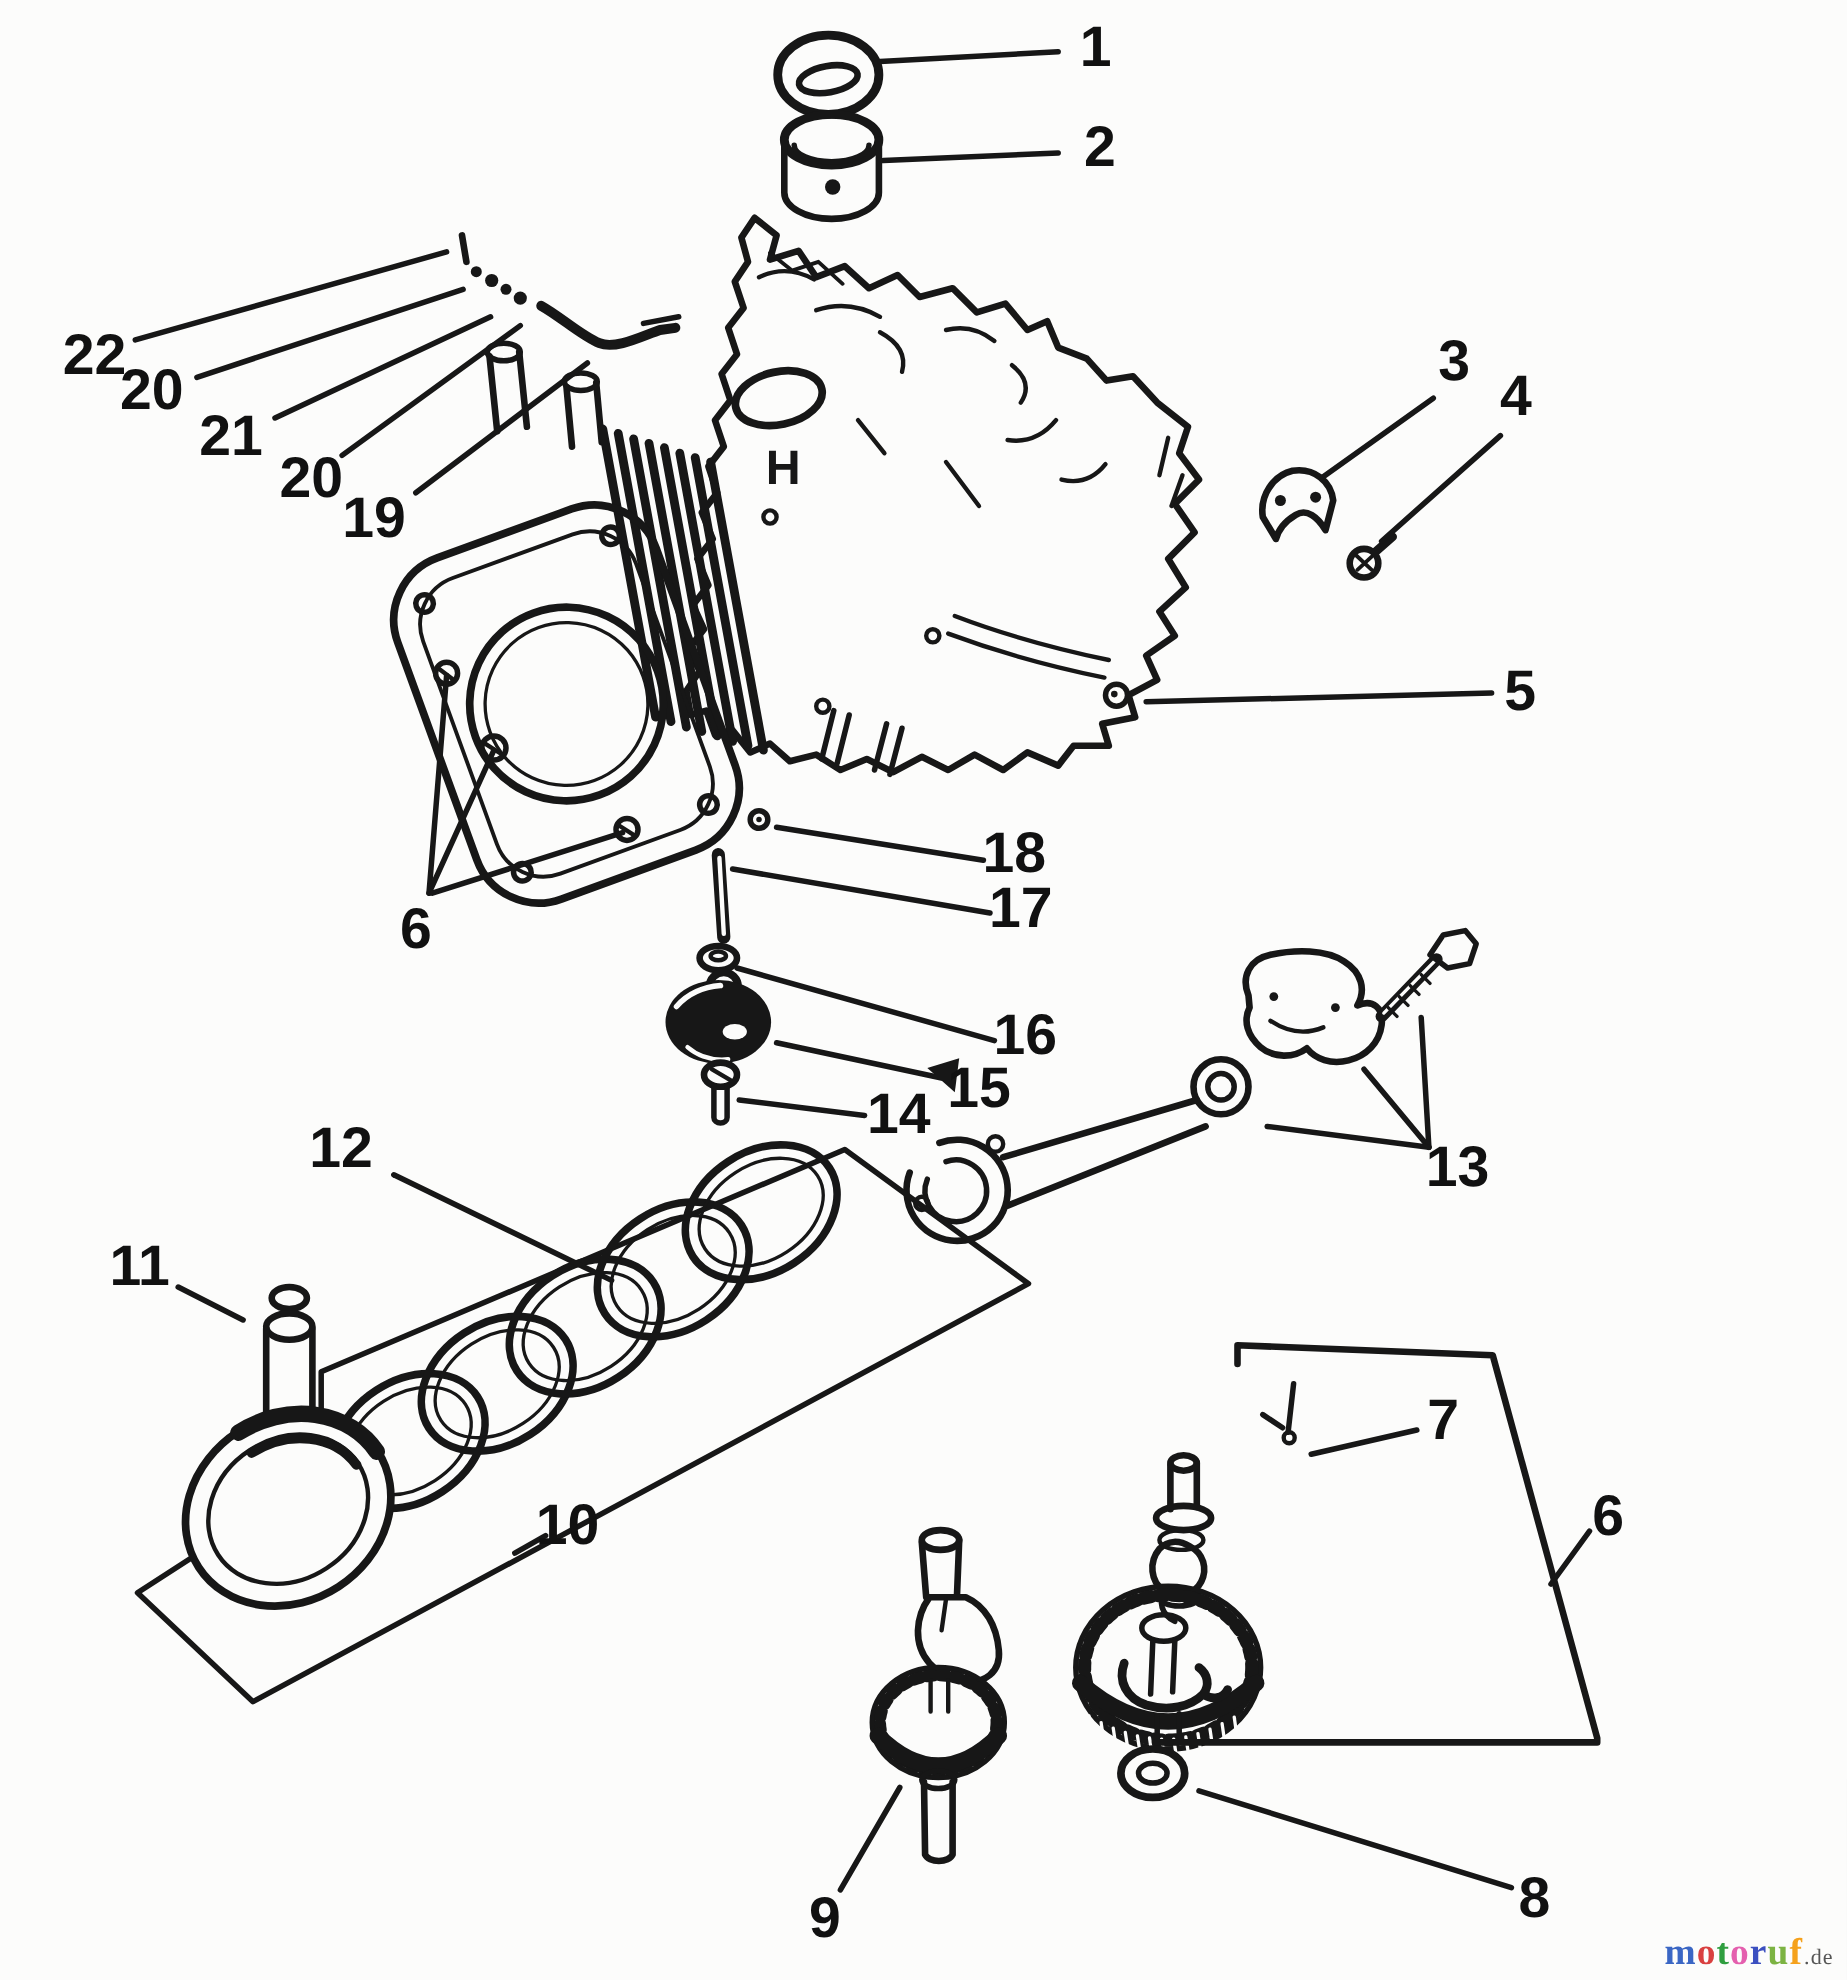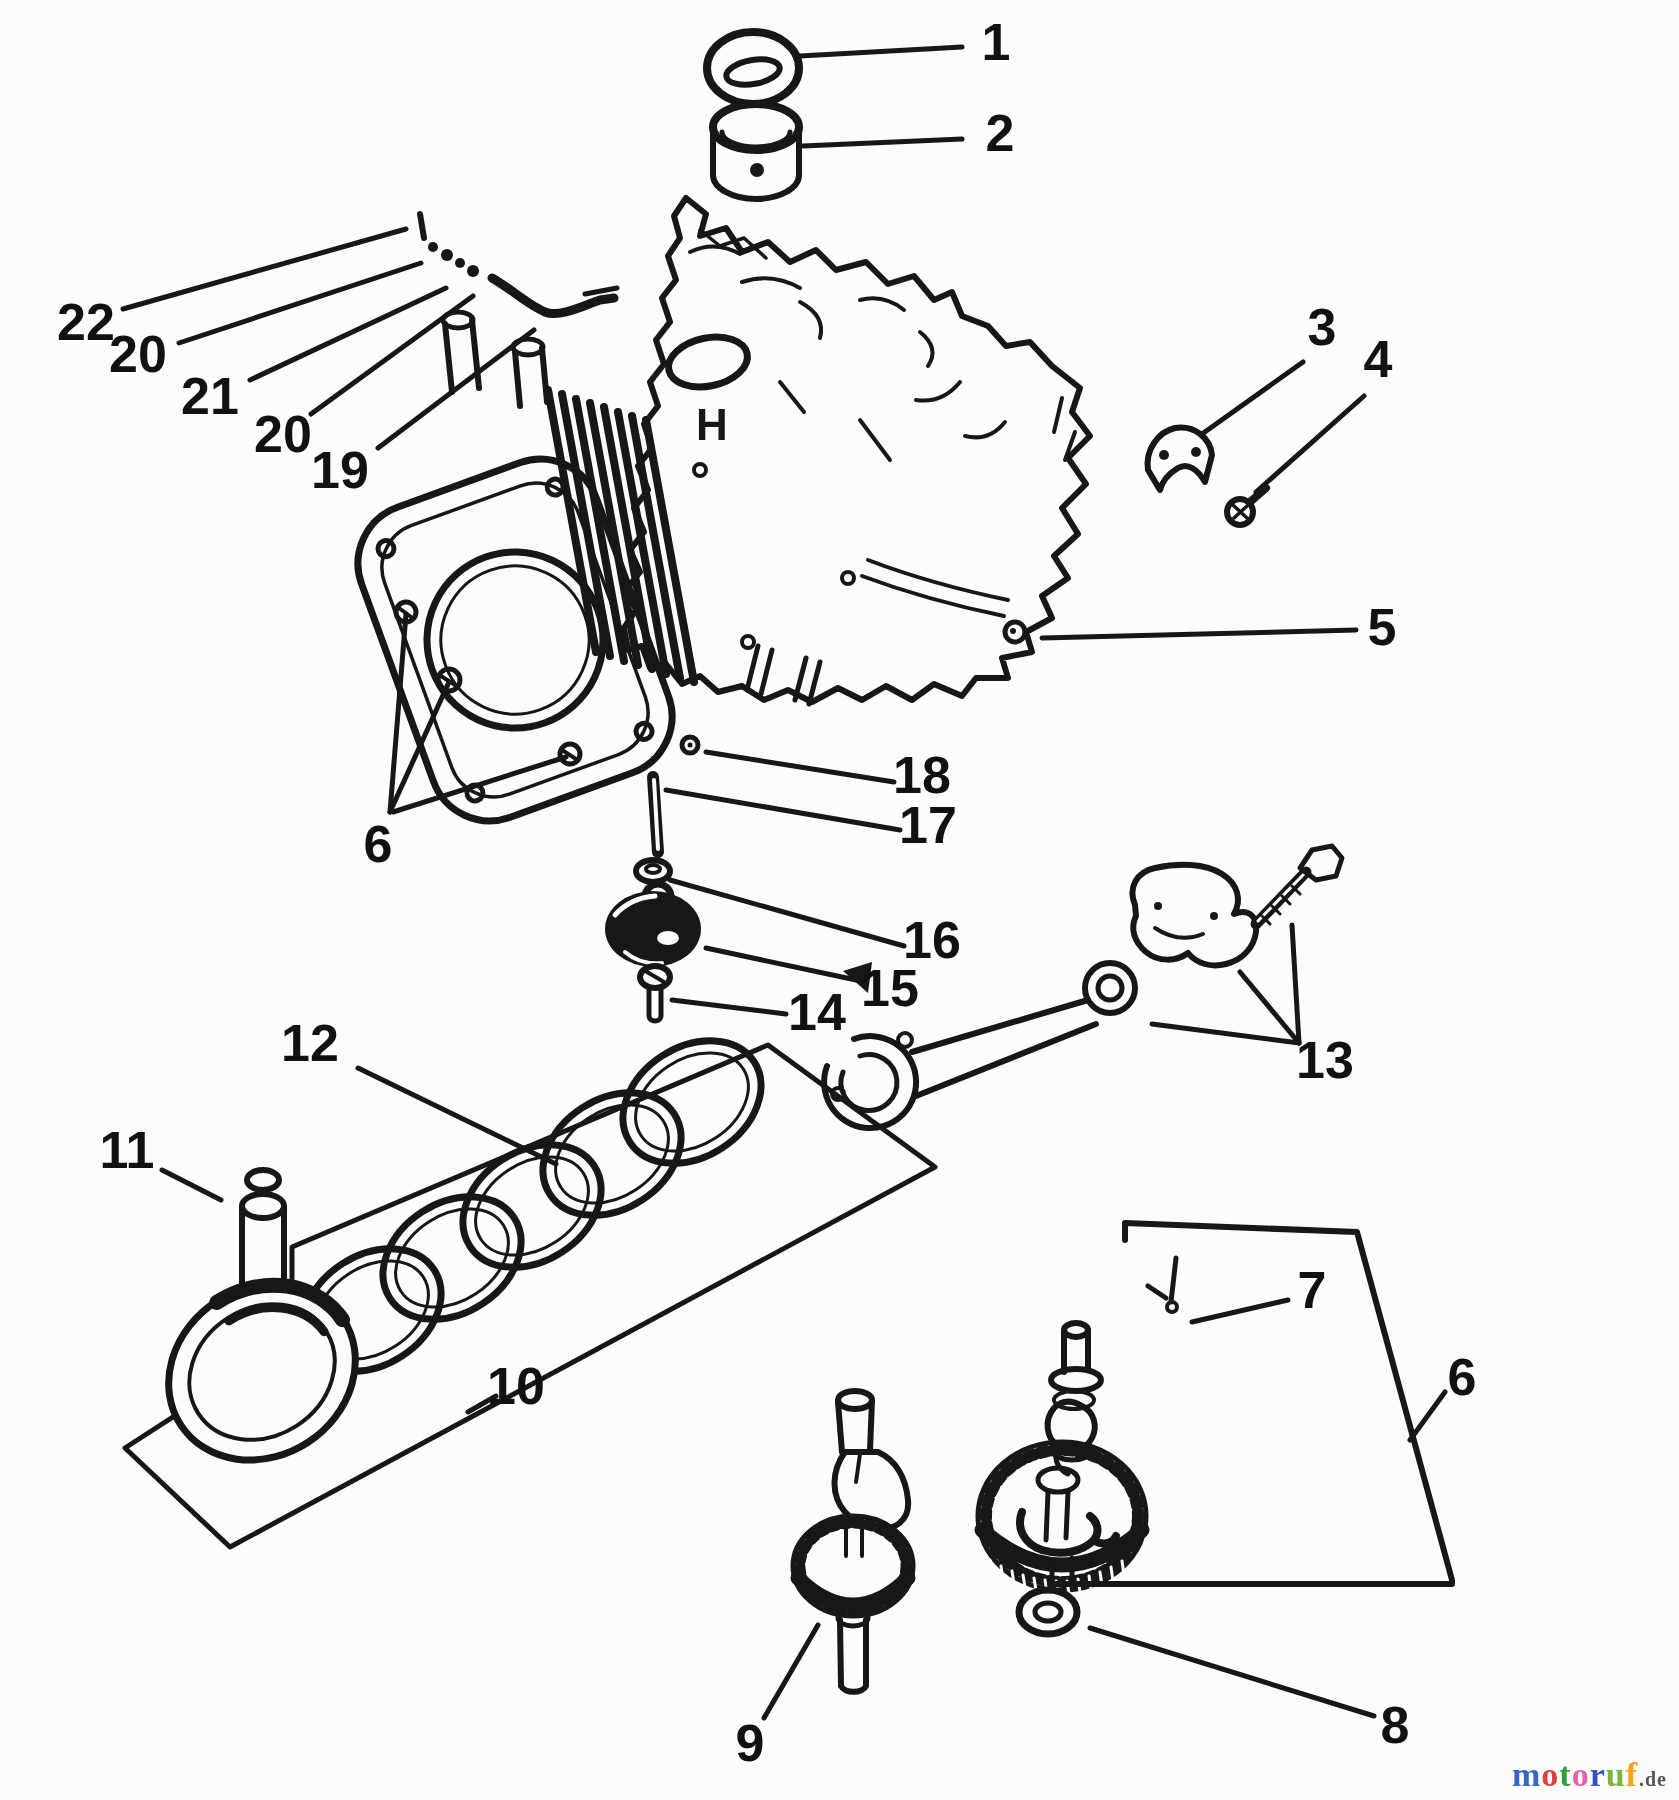--- a/index.html
+++ b/index.html
@@ -6,21 +6,21 @@
   #page{position:relative;width:1679px;height:1800px;background:#fcfcfb;overflow:hidden;
         font-family:"Liberation Sans",sans-serif;}
   #diagram-svg{position:absolute;left:0;top:0;width:100%;height:100%;}
   .art{stroke:#171717;fill:none;stroke-linecap:round;stroke-linejoin:round;}
   .ln{stroke:#171717;stroke-width:5;stroke-linecap:round;}
   .callout{font:700 52px "Liberation Sans",sans-serif;fill:#111;text-anchor:middle;}
   .hmark{font:700 44px "Liberation Sans",sans-serif;fill:#171717;text-anchor:middle;stroke:none;}
   #watermark{position:absolute;right:12px;bottom:6px;
              font-family:"Liberation Serif",serif;font-weight:700;font-size:34px;
              letter-spacing:1px;user-select:none;}
-  #watermark .suffix{font-size:20px;font-weight:700;margin-left:1px;}
+  #watermark .suffix{font-size:20px;font-weight:400;margin-left:1px;}
 </style>
 </head>
 <body>
 
 <div id="page">
 <svg id="diagram-svg" viewBox="0 0 1679 1800">
 
   <g class="art">
 
     <g>

